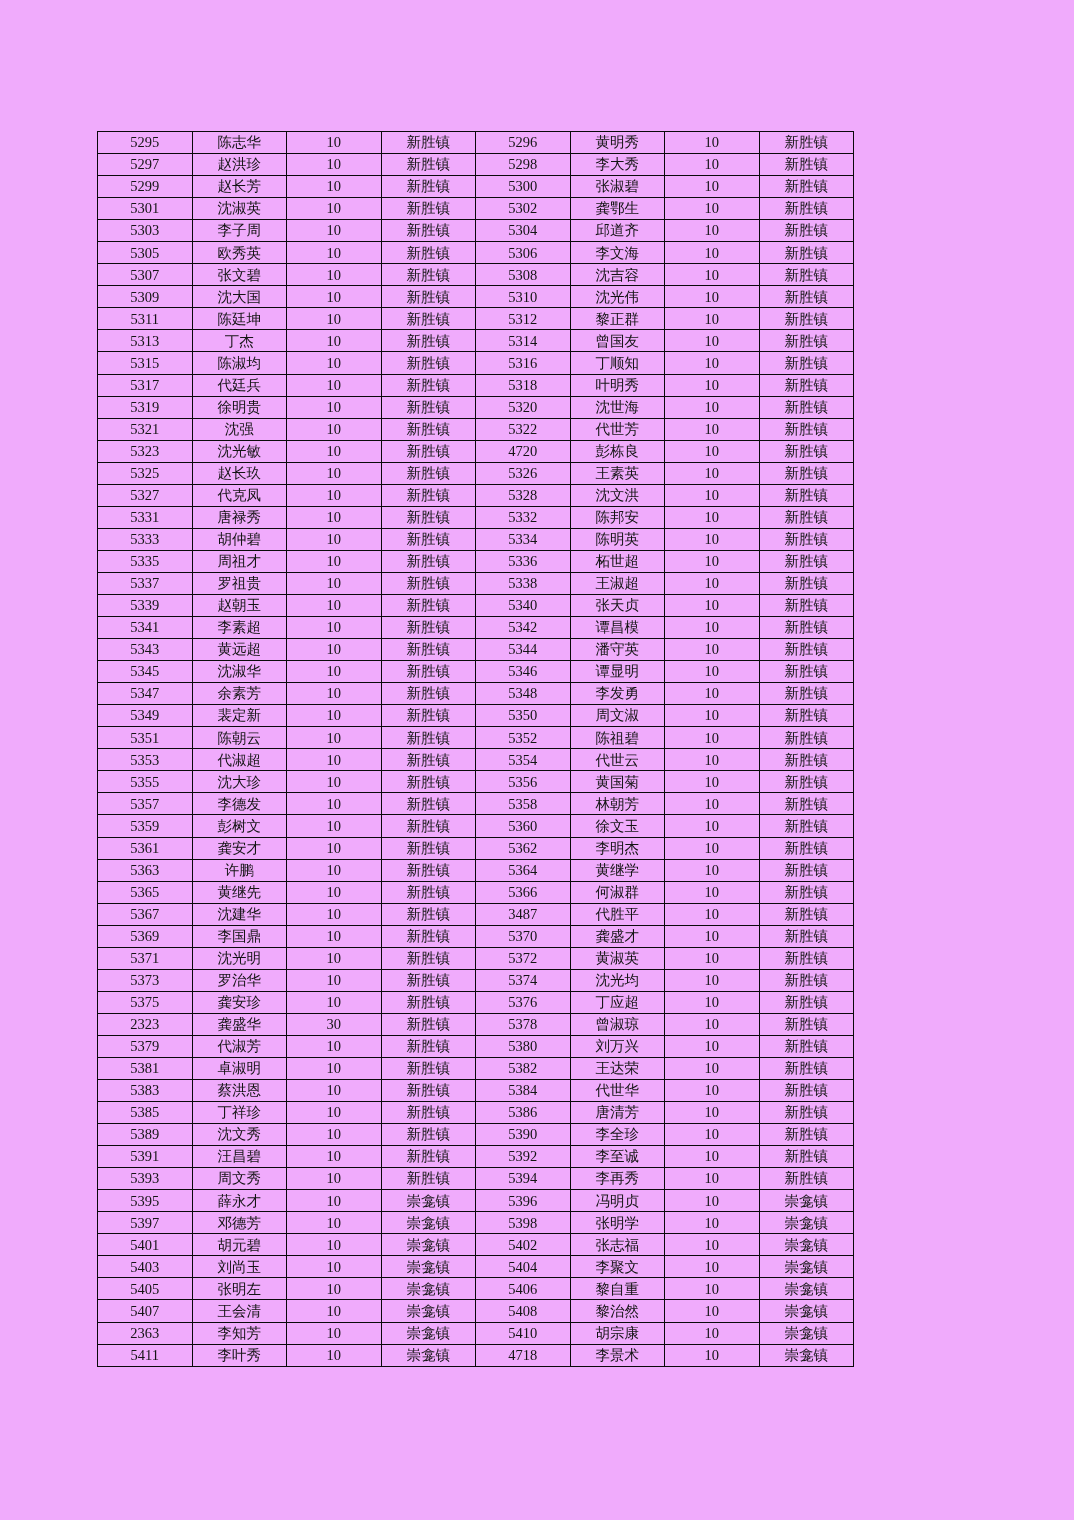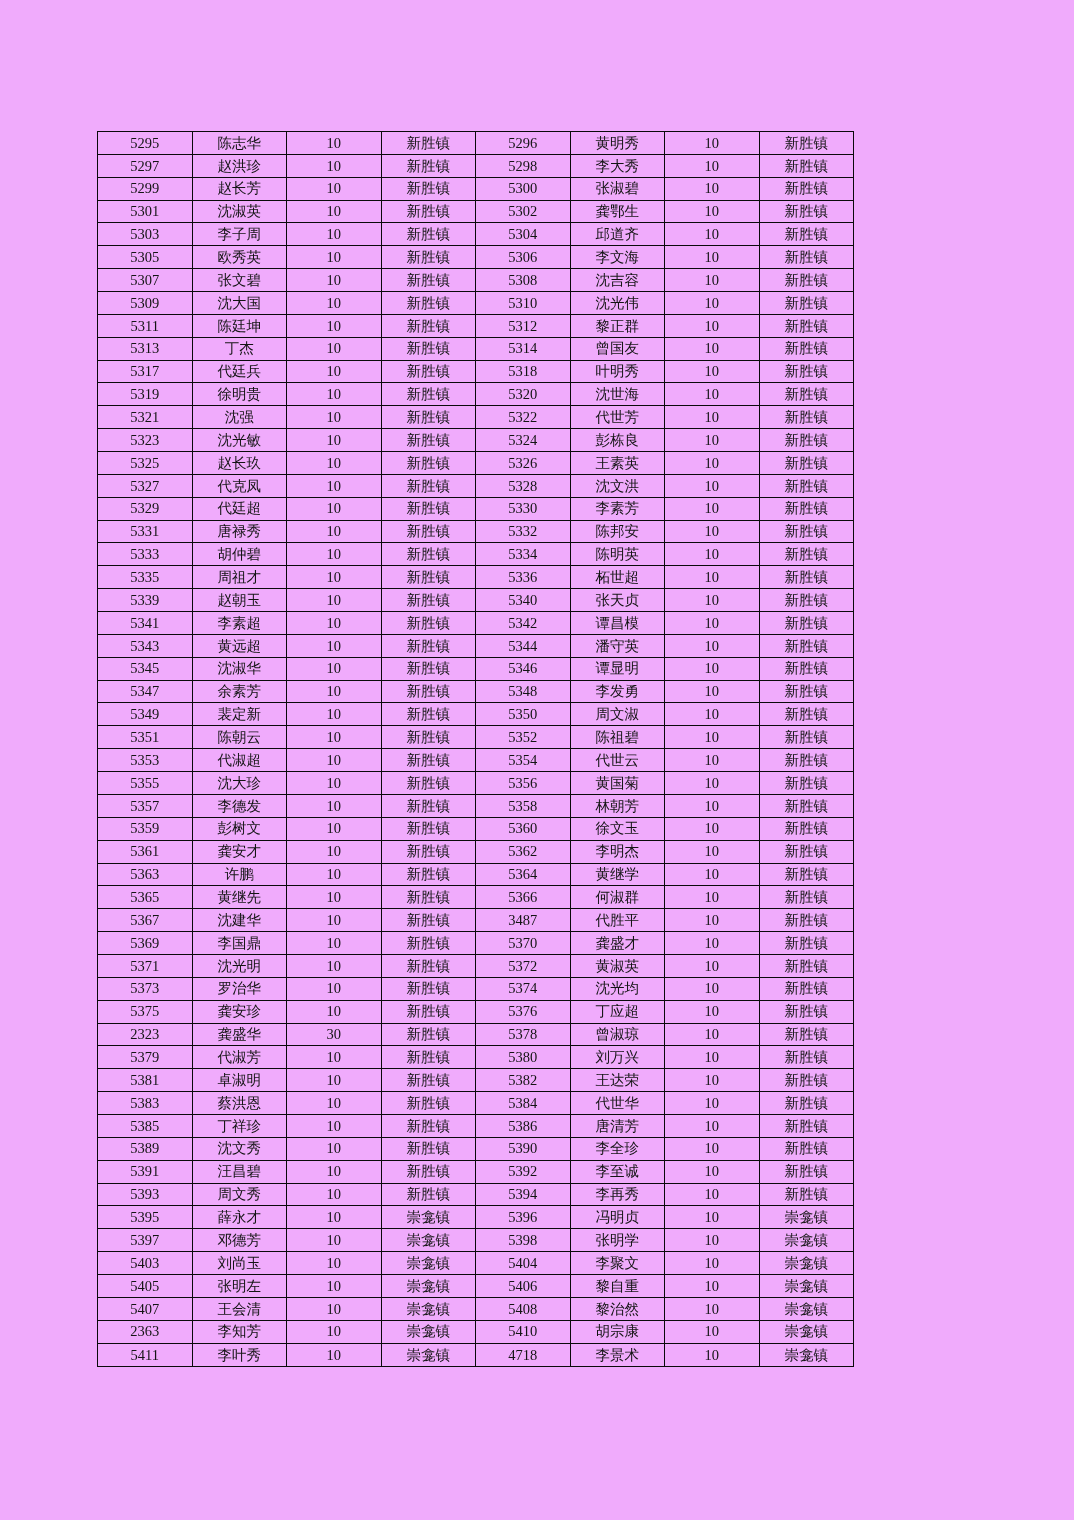--- a/index.html
+++ b/index.html
@@ -136,20 +136,30 @@
           <td>5313</td>
           <td>丁杰</td>
           <td>10</td>
           <td>新胜镇</td>
           <td>5314</td>
           <td>曾国友</td>
           <td>10</td>
           <td>新胜镇</td>
         </tr>
         <tr>
+          <td>5315</td>
+          <td>陈淑均</td>
+          <td>10</td>
+          <td>新胜镇</td>
+          <td>5316</td>
+          <td>丁顺知</td>
+          <td>10</td>
+          <td>新胜镇</td>
+        </tr>
+        <tr>
           <td>5317</td>
           <td>代廷兵</td>
           <td>10</td>
           <td>新胜镇</td>
           <td>5318</td>
           <td>叶明秀</td>
           <td>10</td>
           <td>新胜镇</td>
         </tr>
         <tr>
@@ -170,21 +180,21 @@
           <td>5322</td>
           <td>代世芳</td>
           <td>10</td>
           <td>新胜镇</td>
         </tr>
         <tr>
           <td>5323</td>
           <td>沈光敏</td>
           <td>10</td>
           <td>新胜镇</td>
-          <td>5324</td>
+          <td>4720</td>
           <td>彭栋良</td>
           <td>10</td>
           <td>新胜镇</td>
         </tr>
         <tr>
           <td>5325</td>
           <td>赵长玖</td>
           <td>10</td>
           <td>新胜镇</td>
           <td>5326</td>
@@ -196,30 +206,20 @@
           <td>5327</td>
           <td>代克凤</td>
           <td>10</td>
           <td>新胜镇</td>
           <td>5328</td>
           <td>沈文洪</td>
           <td>10</td>
           <td>新胜镇</td>
         </tr>
         <tr>
-          <td>5329</td>
-          <td>代廷超</td>
-          <td>10</td>
-          <td>新胜镇</td>
-          <td>5330</td>
-          <td>李素芳</td>
-          <td>10</td>
-          <td>新胜镇</td>
-        </tr>
-        <tr>
           <td>5331</td>
           <td>唐禄秀</td>
           <td>10</td>
           <td>新胜镇</td>
           <td>5332</td>
           <td>陈邦安</td>
           <td>10</td>
           <td>新胜镇</td>
         </tr>
         <tr>
@@ -232,20 +232,30 @@
           <td>10</td>
           <td>新胜镇</td>
         </tr>
         <tr>
           <td>5335</td>
           <td>周祖才</td>
           <td>10</td>
           <td>新胜镇</td>
           <td>5336</td>
           <td>柘世超</td>
+          <td>10</td>
+          <td>新胜镇</td>
+        </tr>
+        <tr>
+          <td>5337</td>
+          <td>罗祖贵</td>
+          <td>10</td>
+          <td>新胜镇</td>
+          <td>5338</td>
+          <td>王淑超</td>
           <td>10</td>
           <td>新胜镇</td>
         </tr>
         <tr>
           <td>5339</td>
           <td>赵朝玉</td>
           <td>10</td>
           <td>新胜镇</td>
           <td>5340</td>
           <td>张天贞</td>
@@ -522,20 +532,30 @@
           <td>10</td>
           <td>崇龛镇</td>
         </tr>
         <tr>
           <td>5397</td>
           <td>邓德芳</td>
           <td>10</td>
           <td>崇龛镇</td>
           <td>5398</td>
           <td>张明学</td>
+          <td>10</td>
+          <td>崇龛镇</td>
+        </tr>
+        <tr>
+          <td>5401</td>
+          <td>胡元碧</td>
+          <td>10</td>
+          <td>崇龛镇</td>
+          <td>5402</td>
+          <td>张志福</td>
           <td>10</td>
           <td>崇龛镇</td>
         </tr>
         <tr>
           <td>5403</td>
           <td>刘尚玉</td>
           <td>10</td>
           <td>崇龛镇</td>
           <td>5404</td>
           <td>李聚文</td>

